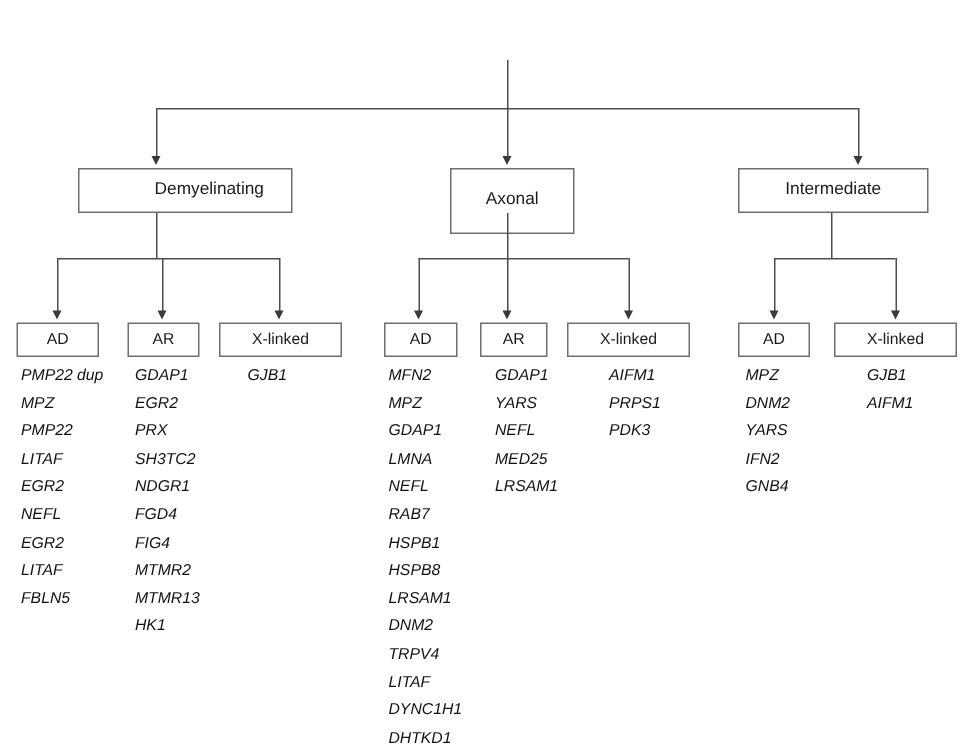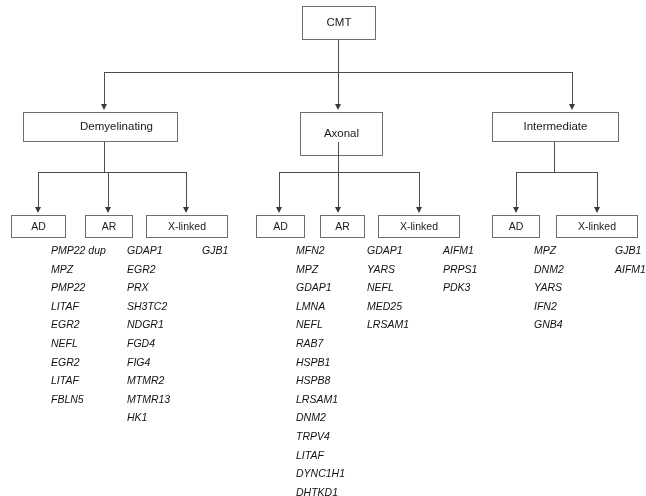--- a/index.html
+++ b/index.html
@@ -58,49 +58,45 @@
     border-top: 6px solid #3a3a3a;
   }
   .genelist {
     position: absolute;
     font-family: "Liberation Sans", sans-serif;
     font-style: italic;
     font-size: 10.5px;
     color: #111111;
     line-height: 18.6px;
     white-space: nowrap;
-    margin-left: 37px;
   }
   .genelist div {
     white-space: nowrap;
   }
 </style>
 </head>
 <body>
 
 <div id="canvas">
 
-  <div class="box box-root" style="left:302px; top:6px; width:74px; height:34px;">
-    <span>CMT</span>
-  </div>
 
   <div class="vline" style="left:338px; top:40px; height:32px;"></div>
 
   <div class="hline" style="left:104px; top:72px; width:468px;"></div>
 
   <div class="vline" style="left:104px; top:72px; height:33px;"></div>
   <div class="arrow" style="left:100.5px; top:104px;"></div>
 
   <div class="vline" style="left:338px; top:72px; height:33px;"></div>
   <div class="arrow" style="left:334.5px; top:104px;"></div>
 
   <div class="vline" style="left:572px; top:72px; height:33px;"></div>
   <div class="arrow" style="left:568.5px; top:104px;"></div>
 
-  <div class="box box-l2" style="left:23px; top:112px; width:155px; height:30px;padding-left:32px;">
+  <div class="box box-l2" style="left:52px; top:112px; width:143px; height:30px;padding-left:32px;">
     <span>Demyelinating</span>
   </div>
 
   <div class="box box-l2" style="left:300px; top:112px; width:83px; height:44px;">
     <span>Axonal</span>
   </div>
 
   <div class="box box-l2" style="left:492px; top:112px; width:127px; height:30px;">
     <span>Intermediate</span>
   </div>

